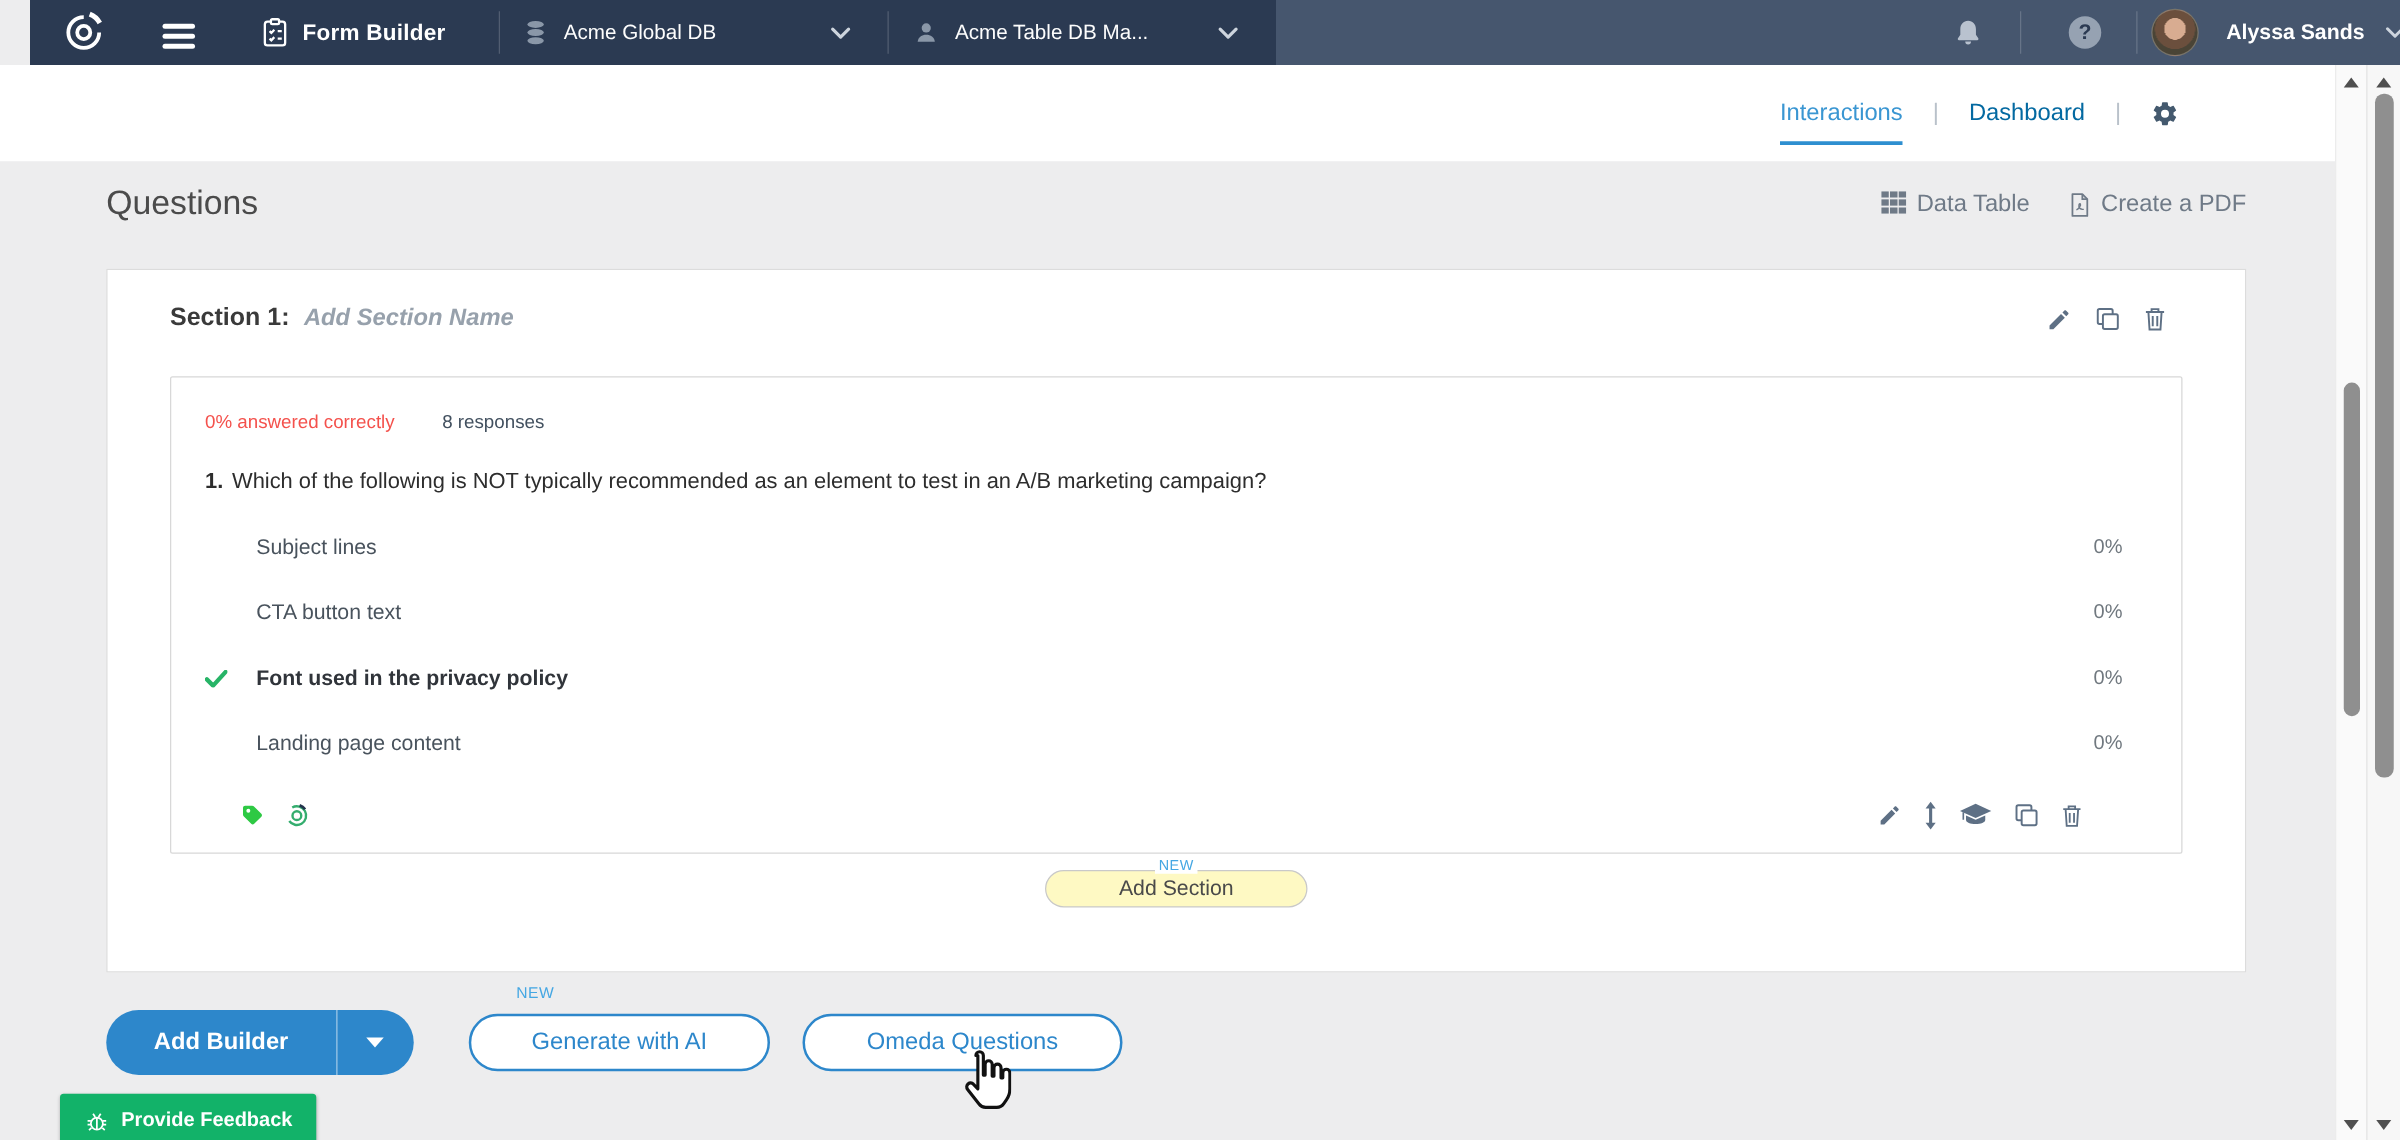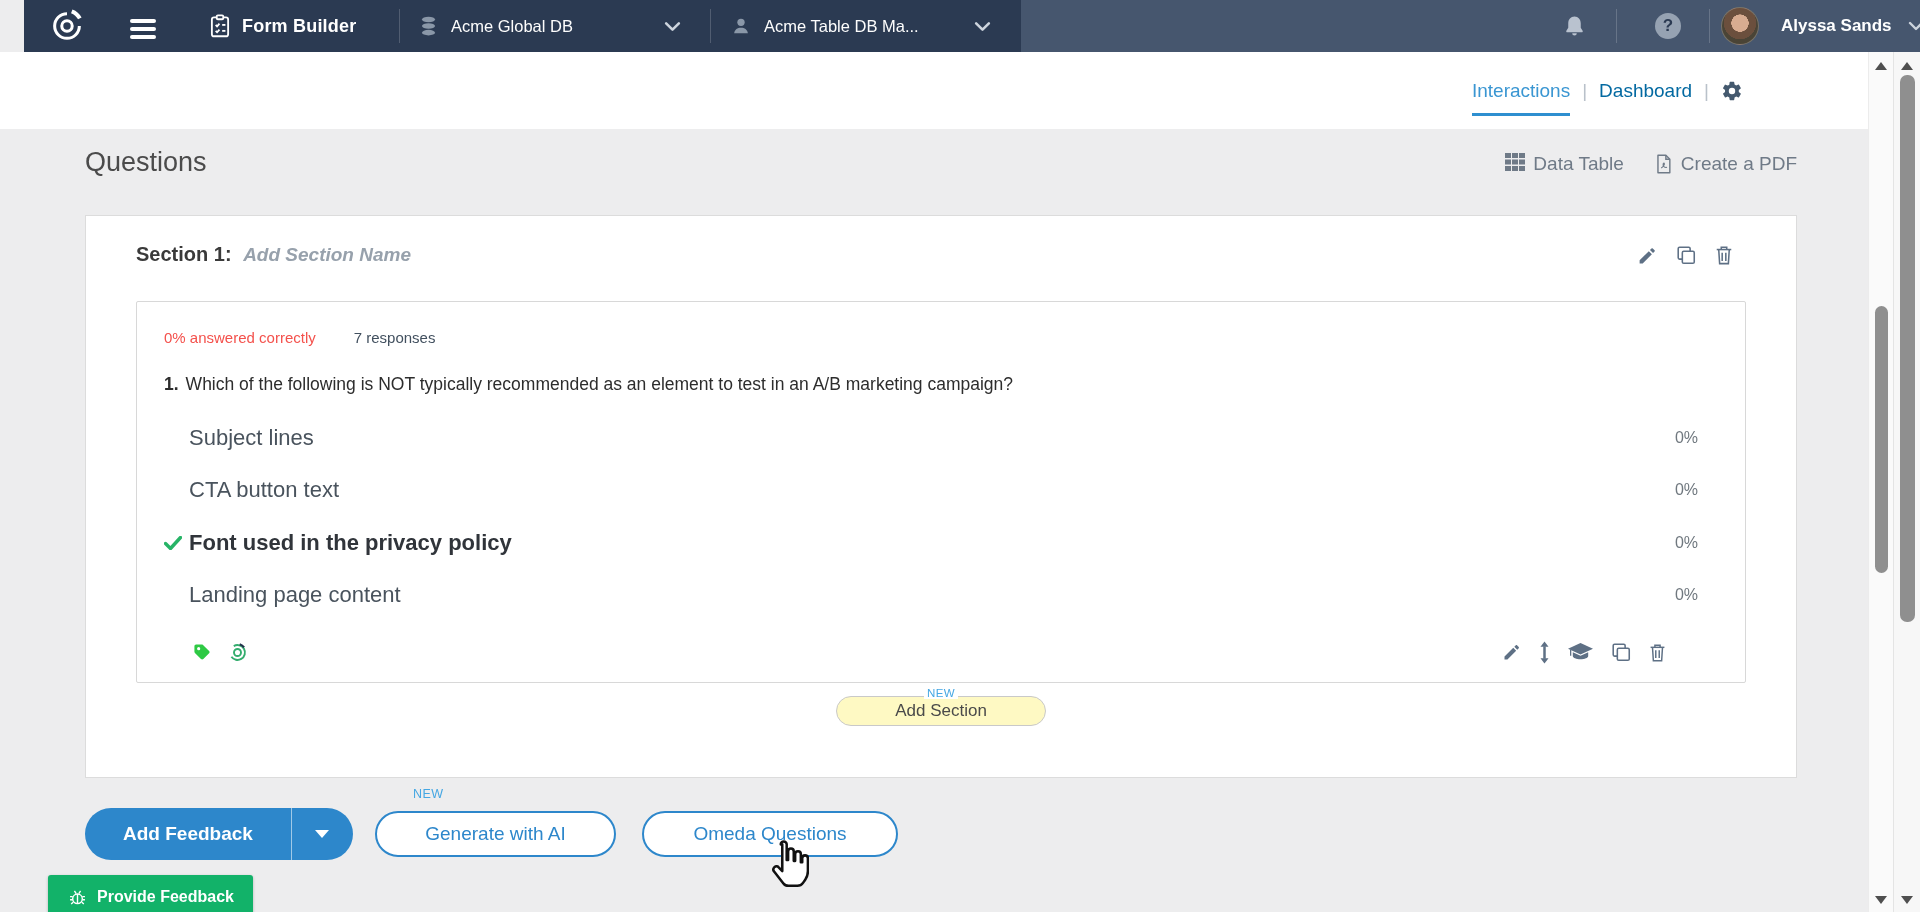--- a/index.html
+++ b/index.html
@@ -17,21 +17,21 @@
   .user-name { font-size:17px; font-weight:700; }
   .hamburger span { display:block; width:26px; height:4px; background:#fff; border-radius:2px; margin:4px 0; }
   .avatar { width:38px; height:38px; border-radius:50%;
             background:radial-gradient(circle at 50% 42%, #d8ac91 0 31%, #6b4f3d 32% 58%, #4a4436 59%);
             border:1px solid rgba(255,255,255,.25); }
   .help-circle { width:26px; height:26px; border-radius:50%; background:#96a2b2; color:#2b3a52;
                  display:flex; align-items:center; justify-content:center; font-weight:700; font-size:17px; }
 
   
   .subnav { position:absolute; left:0; top:52px; width:1868px; height:77px; background:#fff;
-            display:flex; align-items:center; justify-content:flex-end; padding-right:125px; gap:12px; }
+            display:flex; align-items:center; justify-content:flex-end; padding-right:125px; gap:24px; }
   .subnav .sep { color:#b9c1ca; font-size:19px; }
   .subnav-link { font-size:19px; color:#0369a1; cursor:pointer; }
   .subnav-link.active { color:#3a96d2; position:relative; }
   .subnav-link.active::after { content:""; position:absolute; left:0; right:0; bottom:-14px; height:3px; background:#2e8fd0; }
 
   
   .page-title { position:absolute; left:85px; top:147px; font-size:27px; color:#4b4b4b; }
   .page-actions { position:absolute; top:153px; right:123px; display:flex; gap:30px; align-items:center; }
   .page-action { display:flex; align-items:flex-start; gap:8px; font-size:19px; color:#6f7a87; cursor:pointer; }
 
@@ -46,21 +46,21 @@
   
   .question-card { position:absolute; left:50px; top:85px; width:1610px; height:382px;
                    background:#fff; border:1px solid #d8d8d8; border-radius:2px; }
   .q-stats { position:absolute; left:27px; top:27px; display:flex; gap:38px; font-size:15px; }
   .q-correct { color:#f4514c; }
   .q-responses { color:#42505f; }
   .q-text { position:absolute; left:27px; top:72px; font-size:17.5px; color:#2d2d2d; }
   .q-num { font-weight:700; margin-right:7px; }
   .opt-row { position:absolute; left:27px; right:47px; height:34px; display:flex; align-items:center; }
   .opt-check { width:25px; display:inline-flex; align-items:center; }
-  .opt-label { font-size:22px; color:#49535d; }
+  .opt-label { font-size:17px; color:#49535d;margin-left:16px; }
   .opt-row.correct .opt-label { font-weight:700; color:#30343a; }
   .opt-pct { margin-left:auto; font-size:16px; color:#70787f; }
   .q-footer { position:absolute; left:27px; right:78px; top:332px; height:36px;
               display:flex; align-items:center; }
   .q-footer-left { display:flex; gap:15px; align-items:center; margin-left:28px; }
   .q-footer-right { display:flex; gap:16px; align-items:center; margin-left:auto; }
 
   
   .add-section-wrap { position:absolute; left:50%; transform:translateX(-50%); top:480px; width:210px; height:30px; }
   .add-section-btn { width:210px; height:30px; background:#fef9c3; border:1px solid #c9c9c9; border-radius:15px;
@@ -250,21 +250,21 @@
             <path d="M8 6V3.5h6V6"></path>
             <path d="M5.2 6l1 15.5h9.6L16.8 6"></path>
           <path d="M9 9.5v9M13 9.5v9"></path>
         </svg>
       </span>
     </div>
 
     <div class="question-card">
       <div class="q-stats">
         <span class="q-correct">0% answered correctly</span>
-        <span class="q-responses">7 responses</span>
+        <span class="q-responses">8 responses</span>
       </div>
       <div class="q-text">
         <span class="q-num">1.</span><span>Which of the following is NOT typically recommended as an element to test in an A/B marketing campaign?</span>
       </div>
 
       <div class="opt-row" style="top:119px;">
         <span class="opt-check"></span>
         <span class="opt-label">Subject lines</span>
         <span class="opt-pct">0%</span>
       </div>
@@ -342,21 +342,21 @@
       </div>
     </div>
 
     <div class="add-section-wrap">
       <div class="add-section-btn">Add Section</div>
       <span class="new-badge-sec">NEW</span>
     </div>
   </div>
 
   <div class="add-question">
-    <div class="aq-main">Add Feedback</div>
+    <div class="aq-main">Add Builder</div>
     <div class="aq-caret">
       <span class="caret-down"></span>
     </div>
   </div>
 
   <span class="new-badge-ai">NEW</span>
   <div class="outline-btn" id="omeda-questions">Omeda Questions</div>
   <div class="outline-btn" id="generate-ai">Generate with AI</div>
 
   <div class="cursor-hand">

